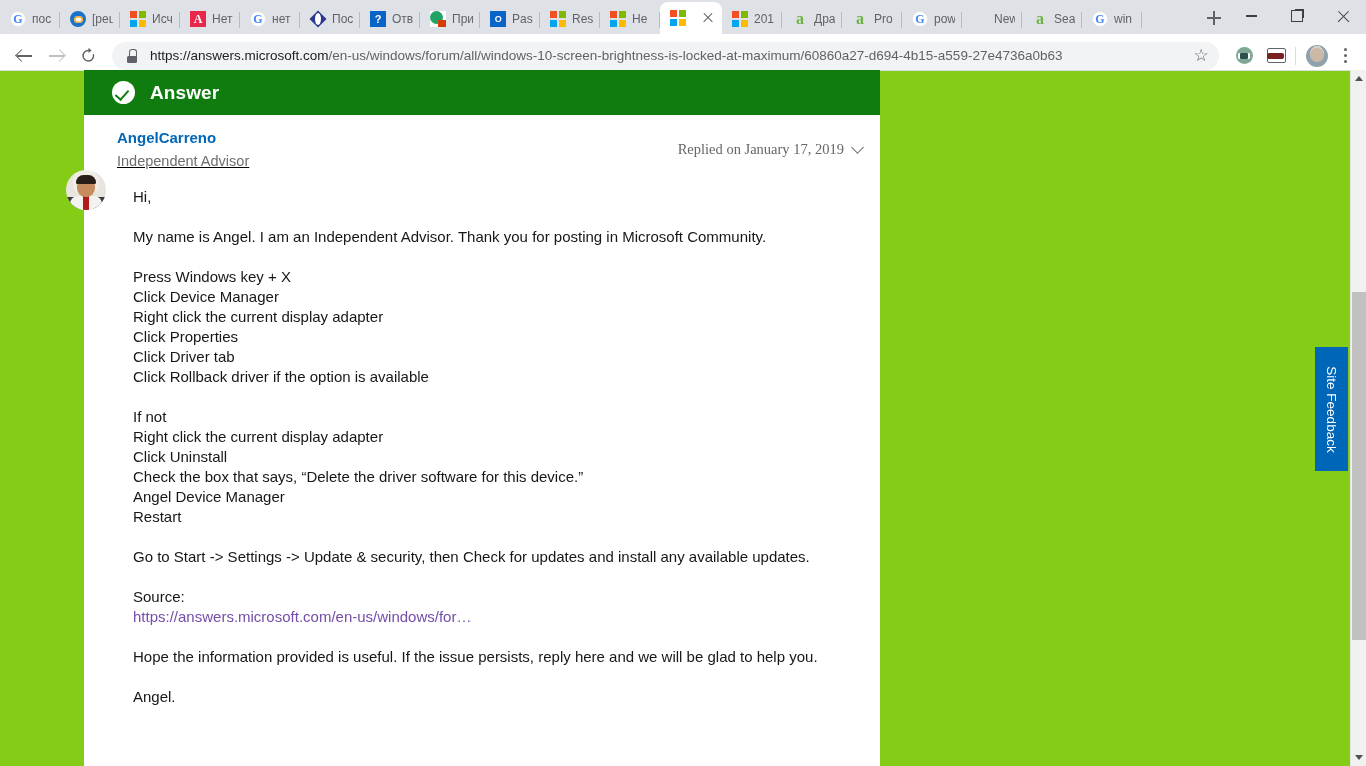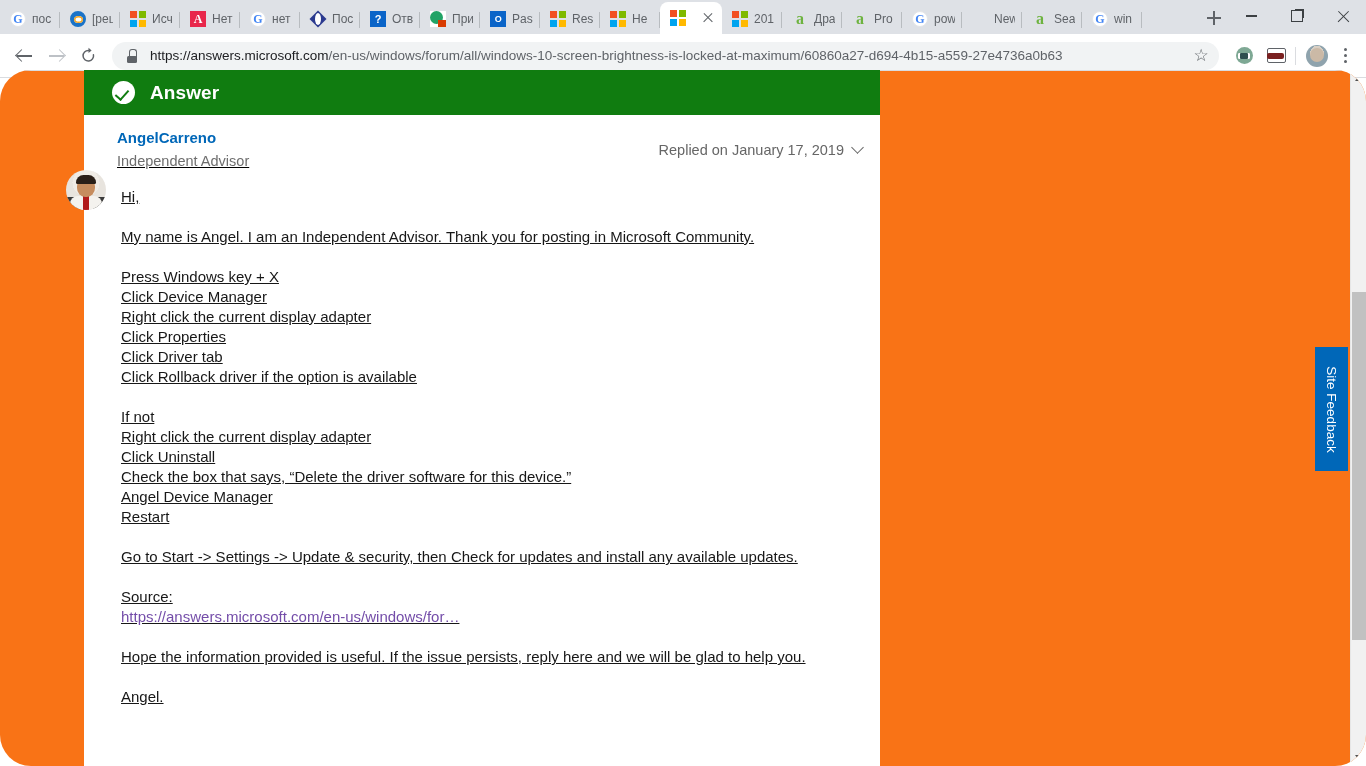--- a/index.html
+++ b/index.html
@@ -268,23 +268,22 @@
   }
   .kebab { width:26px;height:26px;flex:0 0 26px; display:flex;flex-direction:column;
     align-items:center;justify-content:center;gap:3px; cursor:pointer; }
   .kebab i { width:3px;height:3px;border-radius:50%; background:#5f6368; display:block; }
 
   
   .page {
     position: absolute;
     left: 0; top: 70px;
     width: 1366px; height: 696px;
-    background: #f97316;
+    background: #84cc16;
     overflow: hidden;
-    border-radius: 31px;
   }
   .card {
     position: absolute;
     left: 84px; top: 0;
     width: 796px;
     min-height: 696px;
     background: #ffffff;
   }
   .answer-banner {
     height: 45px;
@@ -351,35 +350,35 @@
   .author-name {
     color: #0067b8; font-size: 15px; font-weight: bold;
     text-decoration: none; cursor: pointer; display:inline-block;
   }
   .author-role {
     color: #6e6e6e; font-size: 14.5px; margin-top: 6px;
   }
   .replied {
     color: #666666; font-size: 14.5px;
     display: flex; align-items: center; gap: 9px;
-    flex: 0 0 auto; padding-top: 1px; cursor: pointer;
+    flex: 0 0 auto; padding-top: 1px; cursor: pointer; font-family: Liberation Serif, serif;
   }
   .chev {
     width: 9px; height: 9px;
     border-right: 1.4px solid #666; border-bottom: 1.4px solid #666;
     transform: rotate(45deg); margin-top:-4px;
   }
 
   .post-body {
     padding: 18px 30px 0 33px;
     font-size: 15px;
     color: #171717;
     line-height: 20px;
   }
-  .post-body p { margin: 0 0 20px 4px; text-decoration: underline; }
+  .post-body p { margin: 0 0 20px 16px; }
   .post-body .line { display: block; }
   .post-body a {
     color: #744da9; text-decoration: none; cursor: pointer;
   }
 
   
   .site-feedback {
     position: absolute;
     right: 18px; top: 277px;
     width: 33px; height: 124px;

